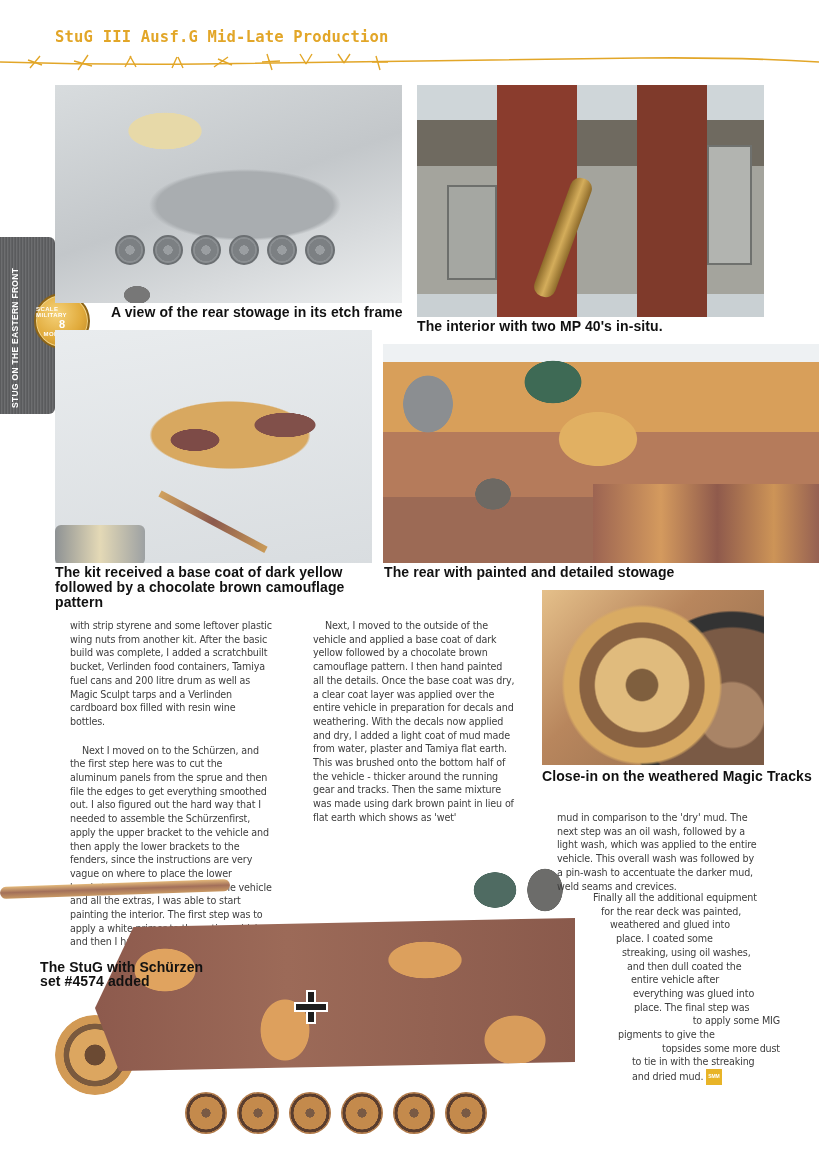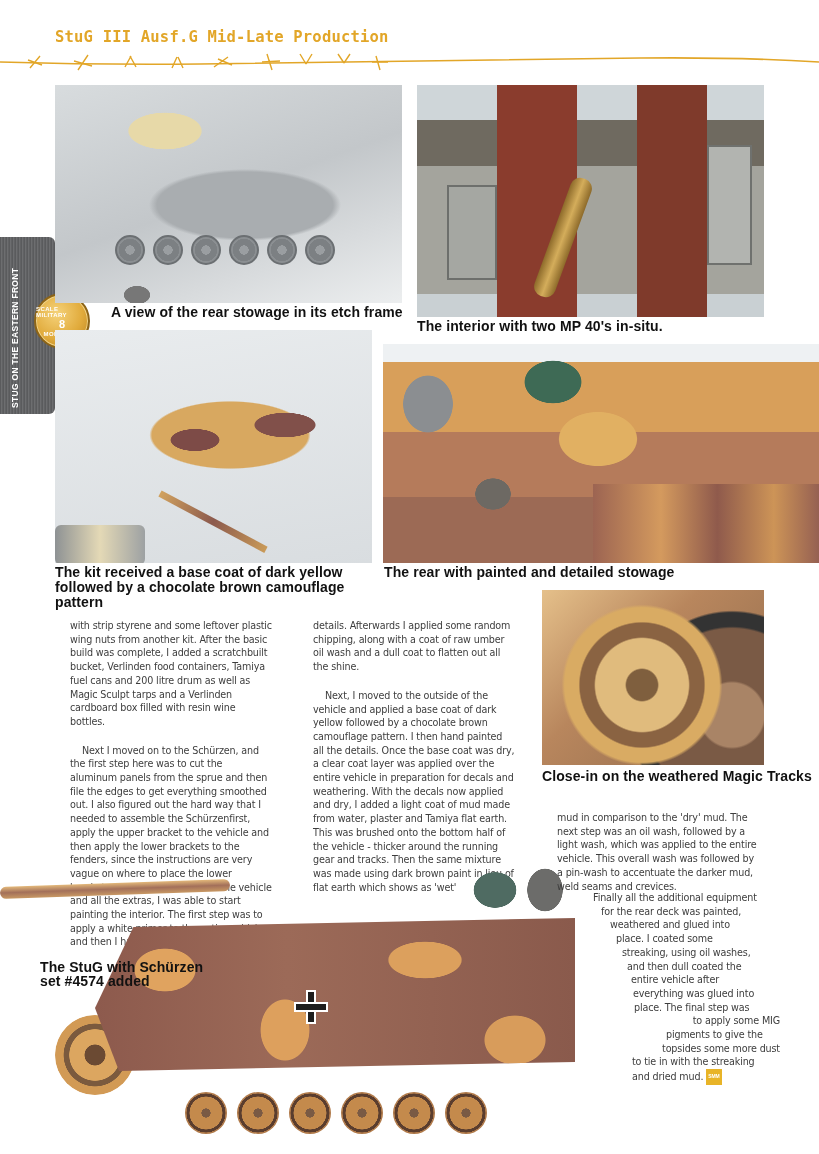--- a/index.html
+++ b/index.html
@@ -195,21 +195,20 @@
 
 <div class="photo" id="photo-tracks"></div>
 <div class="caption" style="left:542px; top:769px;">Close-in on the weathered Magic Tracks</div>
 
 <div class="body-text" style="left:55px; top:604px; width:232px;">
   <p>with strip styrene and some leftover plastic wing nuts from another kit. After the basic build was complete, I added a scratchbuilt bucket, Verlinden food containers, Tamiya fuel cans and 200 litre drum as well as Magic Sculpt tarps and a Verlinden cardboard box filled with resin wine bottles.</p>
   <p class="indent">Next I moved on to the Schürzen, and the first step here was to cut the aluminum panels from the sprue and then file the edges to get everything smoothed out.  I also figured out the hard way that I needed to assemble the Schürzenfirst, apply the upper bracket to the vehicle and then apply the lower brackets to the fenders, since the instructions are very vague on where to place the lower brackets. After I had assembled the vehicle and all the extras, I was able to start painting the interior. The first step was to apply a white primer to the entire vehicle, and then I hand painted all the interior</p>
 </div>
 
 <div class="body-text" style="left:298px; top:604px; width:232px;">
-  <p>details. Afterwards I applied some random chipping, along with a coat of raw umber oil wash and a dull coat to flatten out all the shine.</p>
   <p class="indent">Next, I moved to the outside of the vehicle and applied a base coat of dark yellow followed by a chocolate brown camouflage pattern.  I then hand painted all the details. Once the base coat was dry, a clear coat layer was applied over the entire vehicle in preparation for decals and weathering. With the decals now applied and dry, I added a light coat of mud made from water, plaster and Tamiya flat earth. This was brushed onto the bottom half of the vehicle - thicker around the running gear and tracks. Then the same mixture was made using dark brown paint in lieu of flat earth which shows as 'wet'</p>
 </div>
 
 <div class="photo" id="photo-stug">
   <div class="barrel"></div>
   <div class="sprocket"></div>
   <div class="hull"></div>
   <div class="stowage"></div>
   <div class="cross"></div>
   <div class="wheels">
@@ -234,17 +233,17 @@
   <span class="tail-line" style="margin-left:53px;margin-top:13px;">Finally all the additional equipment</span>
   <span class="tail-line" style="margin-left:61px;">for the rear deck was painted,</span>
   <span class="tail-line" style="margin-left:70px;">weathered and glued into</span>
   <span class="tail-line" style="margin-left:76px;">place. I coated some</span>
   <span class="tail-line" style="margin-left:82px;">streaking, using oil washes,</span>
   <span class="tail-line" style="margin-left:87px;">and then dull coated the</span>
   <span class="tail-line" style="margin-left:91px;">entire vehicle after</span>
   <span class="tail-line" style="margin-left:93px;">everything was glued into</span>
   <span class="tail-line" style="margin-left:94px;">place. The final step was</span>
   <span class="tail-line" style="margin-left:95px;text-align:right;">to apply some MIG</span>
-  <span class="tail-line" style="margin-left:118px;padding-left:8px;">pigments to give the</span>
+  <span class="tail-line" style="margin-left:70px;padding-left:8px;">pigments to give the</span>
   <span class="tail-line" style="margin-left:94px;text-align:right;">topsides some more dust</span>
   <span class="tail-line" style="margin-left:92px;">to tie in with the streaking</span>
   <span class="tail-line" style="margin-left:92px;"><span>and dried mud.</span><span class="end-mark">SMM</span></span>
 </div>
 
 </body></html>

